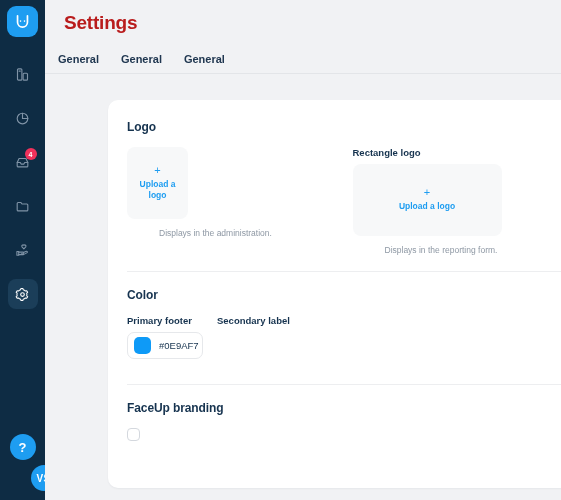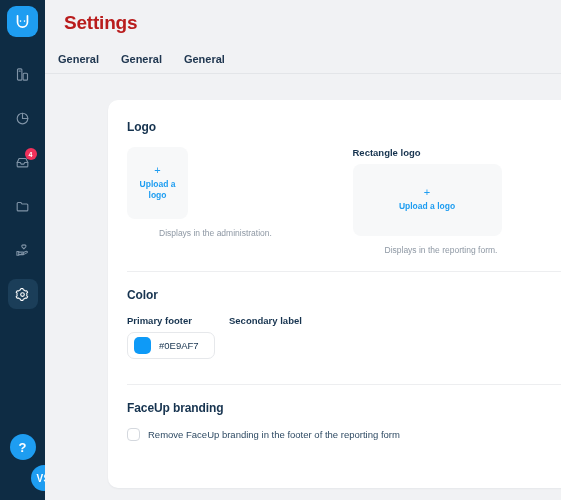--- a/index.html
+++ b/index.html
@@ -110,21 +110,21 @@
     text-align: center; line-height: 1.35; max-width: 50px;
   }
   .upload-box.rect .upload-text { max-width: 120px; }
   .caption { font-size: 8.5px; color: #8e98a4; margin-top: 9px; padding-left: 32px; }
 
   .color-row { display: flex; gap: 14px; margin-top: 13px; }
   .color-field { }
   .color-input {
     display: flex; align-items: center; gap: 8px;
     background: #ffffff; border: 1px solid #e6e8eb; border-radius: 7px;
-    padding: 5px 12px 5px 6px; height: 27px; width: 88px;
+    padding: 5px 12px 5px 6px; height: 27px; width: 76px;
   }
   .swatch { width: 17px; height: 17px; border-radius: 5px; flex: 0 0 17px; }
   .color-value { font-size: 9.5px; color: #16334f; font-weight: normal; white-space: nowrap; }
 
   .checkbox-row { display: flex; align-items: center; gap: 8px; margin-top: 13px; }
   .checkbox {
     width: 13px; height: 13px; border: 1px solid #d4d8de; border-radius: 4px;
     background: #fff; flex: 0 0 13px;
   }
   .checkbox-label { font-size: 9.5px; color: #2e4a63; }
@@ -254,18 +254,17 @@
         </div>
 
       </div>
 
       <div class="divider" style="margin-top:25px;"></div>
 
       <div class="section-title" style="margin-top:16px;">FaceUp branding</div>
 
       <div class="checkbox-row">
         <span class="checkbox"></span>
-        <span class="checkbox-label">Remove FaceUp branding in the footer of the reporting form</span>
       </div>
 
     </div>
   </div>
 </div>
 
 </body></html>

